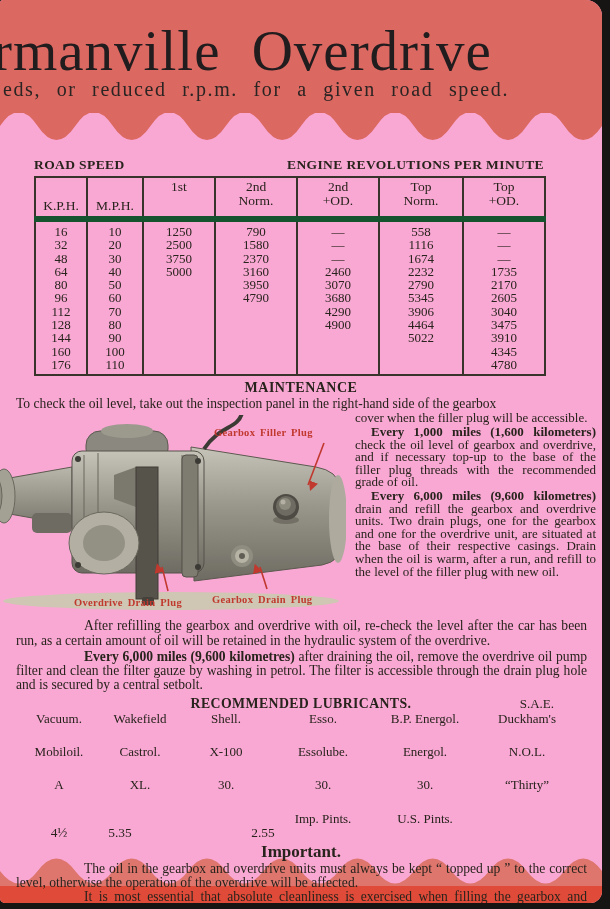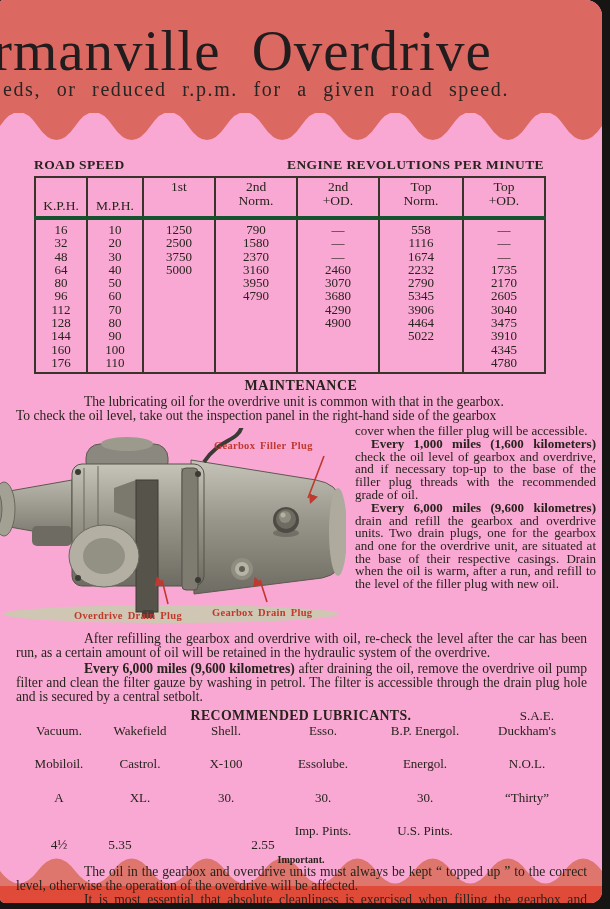--- a/index.html
+++ b/index.html
@@ -29,21 +29,21 @@
     width:510px;margin:0 0 3px 34px;display:flex;justify-content:space-between;
     font-weight:bold;font-size:13.5px;letter-spacing:.4px;
   }
   table.speed{
     margin-left:34px;width:510px;border-collapse:collapse;table-layout:fixed;
     border:2px solid #38342c;
   }
   table.speed th,table.speed td{border-left:2px solid #38342c;border-right:2px solid #38342c;padding:0;}
   table.speed thead th{
     height:33px;font-weight:normal;font-size:13.5px;line-height:14px;
-    vertical-align:top;padding-top:2px;border-bottom:4px solid #14532d;text-align:center;
+    vertical-align:top;padding-top:2px;border-bottom:6px solid #14532d;text-align:center;
   }
   table.speed thead th.low{vertical-align:bottom;padding-bottom:3px;}
   table.speed td{font-size:13px;line-height:13.3px;height:13.3px;text-align:center;}
   table.speed tbody tr:first-child td{padding-top:3px;}
   table.speed tbody tr:last-child td{padding-bottom:3px;}
   
   .maint-head{text-align:center;font-weight:bold;font-size:14px;letter-spacing:.5px;margin-top:4px;}
   .intro{margin:1px 15px 0 16px;font-size:13.6px;line-height:14.2px;text-align:justify;}
   .intro .l1{text-indent:68px;}
   .figure-row{margin:1px 6px 0 0;overflow:hidden;}
@@ -63,21 +63,21 @@
   .lub-grid{
     display:grid;grid-template-columns:58px 64px 68px 86px 78px 86px 76px;
     margin-left:30px;font-size:13px;line-height:13.2px;text-align:center;gap:20px;
   }
   .cap-row{
     display:grid;grid-template-columns:58px 64px 68px 86px 78px 86px 76px;
     margin-left:30px;font-size:13.4px;line-height:14px;text-align:center;margin-top:1px;
   }
   .cap-label{grid-column:1/4;text-align:left;padding-left:10px;white-space:nowrap;}
   
-  .imp-head{text-align:center;font-weight:bold;font-size:10px;margin-top:2px;}
+  .imp-head{text-align:center;font-weight:bold;font-size:17px;margin-top:2px;}
   .imp-p{margin:0 15px 0 16px;font-size:13.6px;line-height:14.1px;text-align:justify;text-indent:68px;}
   
   .ftr{position:absolute;left:0;bottom:0;width:100%;height:70px;z-index:0;display:block;}
   b{font-weight:bold;}
 </style>
 </head>
 <body>
 
 <div class="page">
 
@@ -242,21 +242,20 @@
             <td></td>
             <td></td>
             <td></td>
             <td>4780</td>
           </tr>
         </tbody>
     </table>
 
     <div class="maint-head">MAINTENANCE</div>
     <div class="intro">
-      <div class="l1">The lubricating oil for the overdrive unit is common with that in the gearbox.</div>
       <div class="l2">To check the oil level, take out the inspection panel in the right-hand side of the gearbox</div>
     </div>
 
     <div class="figure-row">
 
       <div class="figure">
         <svg width="360" height="202" viewBox="0 0 360 202">
           <defs>
             <linearGradient id="g1" x1="0" y1="0" x2="0" y2="1">
               <stop offset="0" stop-color="#c6c3b8"></stop>

